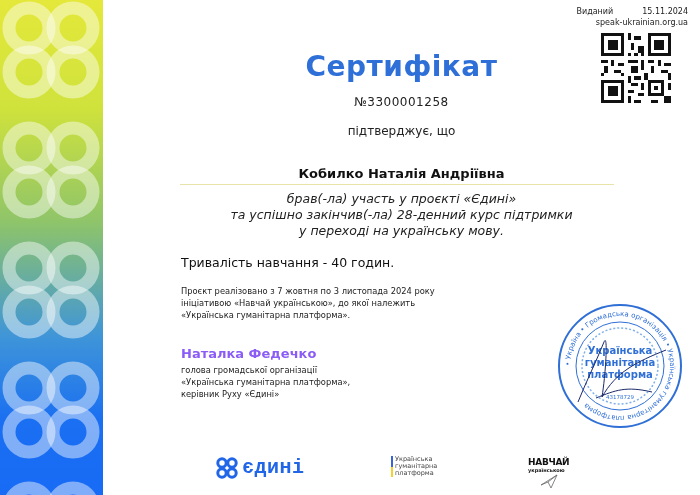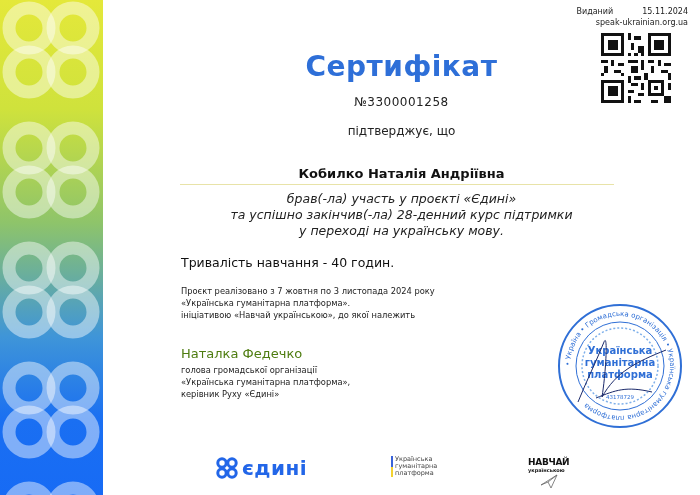--- a/index.html
+++ b/index.html
@@ -15,24 +15,24 @@
   .title { position:absolute; left:0; right:0; margin-left:103px; top:50px; text-align:center;
            font-size:28px; font-weight:bold; color:#2e6fd8; letter-spacing:0.5px; }
   .number { position:absolute; left:103px; right:0; top:95px; text-align:center; font-size:12px; color:#222; letter-spacing:0.5px; }
   .confirms { position:absolute; left:103px; right:0; top:124px; text-align:center; font-size:12px; color:#222; }
   .name { position:absolute; left:103px; right:0; top:166px; text-align:center; font-size:13px; font-weight:bold; color:#111; }
   .divider { position:absolute; left:180px; width:434px; top:184px; height:1px; background:#e8e3a8; }
   .body-text { position:absolute; left:103px; right:0; top:191px; text-align:center; font-size:12.5px; line-height:16px; color:#222;font-style:italic; }
   .duration { position:absolute; left:181px; top:255px; font-size:12.5px; color:#111; }
   .project { position:absolute; left:181px; top:285px; font-size:8.3px; line-height:12px; color:#222; }
   .signer { position:absolute; left:181px; top:346px; }
-  .signer-name { font-size:13px; font-weight:normal; color:#4d7c0f; }
+  .signer-name { font-size:13px; font-weight:bold; color:#8b5cf6; }
   .signer-role { font-size:8.3px; line-height:12px; color:#222; margin-top:3px; }
   .stamp { position:absolute; left:556px; top:302px; width:128px; height:128px; }
-  .logo-yedyni { position:absolute; left:216px; top:456px; display:flex; align-items:center; gap:4px; }
+  .logo-yedyni { position:absolute; left:216px; top:456px; display:flex; align-items:center; gap:4px;font-family:Liberation Mono, monospace; }
   .logo-yedyni .word { font-size:20px; font-weight:bold; color:#2266e8; letter-spacing:0.5px; }
   .logo-ugp { position:absolute; left:391px; top:456px; display:flex; }
   .logo-ugp .bar { width:2px; display:flex; flex-direction:column; }
   .logo-ugp .bar i { display:block; flex:1; }
   .logo-ugp .txt { font-size:6.5px; line-height:7px; color:#444; margin-left:2px; }
   .logo-navchai { position:absolute; left:528px; top:458px; display:flex; align-items:center;flex-direction:column; }
   .logo-navchai .big { font-size:9px; font-weight:bold; color:#111; line-height:9px; letter-spacing:-0.3px; }
   .logo-navchai .small { font-size:5px; font-weight:bold; color:#111; line-height:6px; }
 </style>
 </head>
@@ -149,22 +149,22 @@
 <div class="name">Кобилко Наталія Андріївна</div>
 <div class="divider"></div>
 <div class="body-text">
   <div>брав(-ла) участь у проєкті «Єдині»</div>
   <div>та успішно закінчив(-ла) 28-денний курс підтримки</div>
   <div>у переході на українську мову.</div>
 </div>
 <div class="duration">Тривалість навчання - 40 годин.</div>
 <div class="project">
   <div>Проєкт реалізовано з 7 жовтня по 3 листопада 2024 року</div>
+  <div>ініціативою «Навчай українською», до якої належить</div>
   <div>«Українська гуманітарна платформа».</div>
-  <div>ініціативою «Навчай українською», до якої належить</div>
 </div>
 
 <div class="signer">
   <div class="signer-name">Наталка Федечко</div>
   <div class="signer-role">
     <div>голова громадської організації</div>
     <div>«Українська гуманітарна платформа»,</div>
     <div>керівник Руху «Єдині»</div>
   </div>
 </div>

